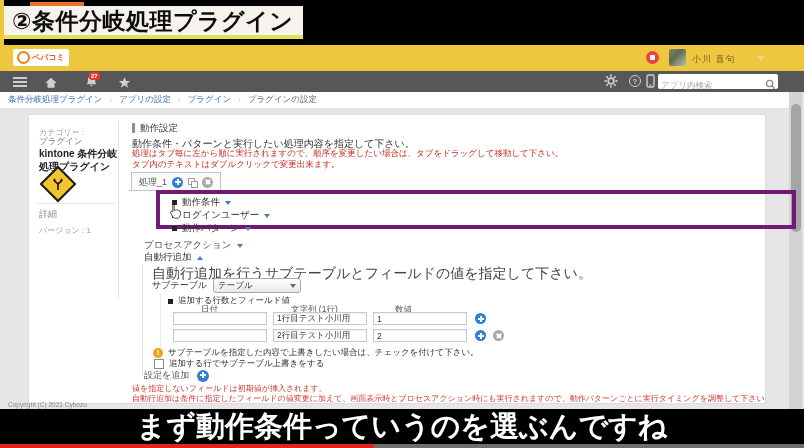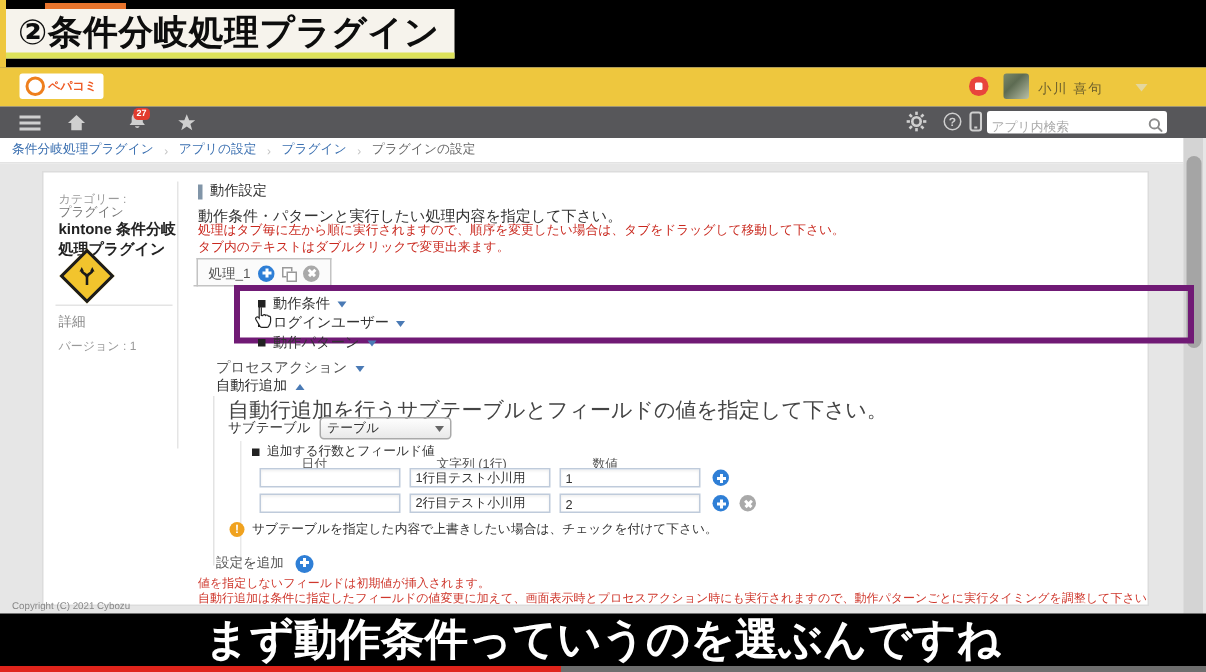--- a/index.html
+++ b/index.html
@@ -290,20 +290,24 @@
   <input class="cell-input" style="left: 144px; top: 214px;" value="">
   <input class="cell-input" style="left: 244px; top: 214px;" value="2行目テスト小川用">
   <input class="cell-input" style="left: 344px; top: 214px;" value="2">
   <span class="plus-ico row-ico" style="left:446px;top:215px;"></span>
   <span class="x-ico row-ico" style="left:464px;top:215px;"></span>
 
   <div class="p-abs warn-row">
     <span class="warn-ico">!</span>
     <span>サブテーブルを指定した内容で上書きしたい場合は、チェックを付けて下さい。</span>
   </div>
+  <div class="p-abs chk-row">
+    <span class="checkbox"></span>
+    <span>追加する行でサブテーブル上書きをする</span>
+  </div>
   <div class="p-abs add-row">
     <span>設定を追加</span>
     <span class="plus-ico"></span>
   </div>
   <div class="p-abs note note1">値を指定しないフィールドは初期値が挿入されます。</div>
   <div class="p-abs note note2">自動行追加は条件に指定したフィールドの値変更に加えて、画面表示時とプロセスアクション時にも実行されますので、動作パターンごとに実行タイミングを調整して下さい。</div>
 </div>
 
 <div class="abs scroll-track">
   <div class="scroll-thumb"></div>

